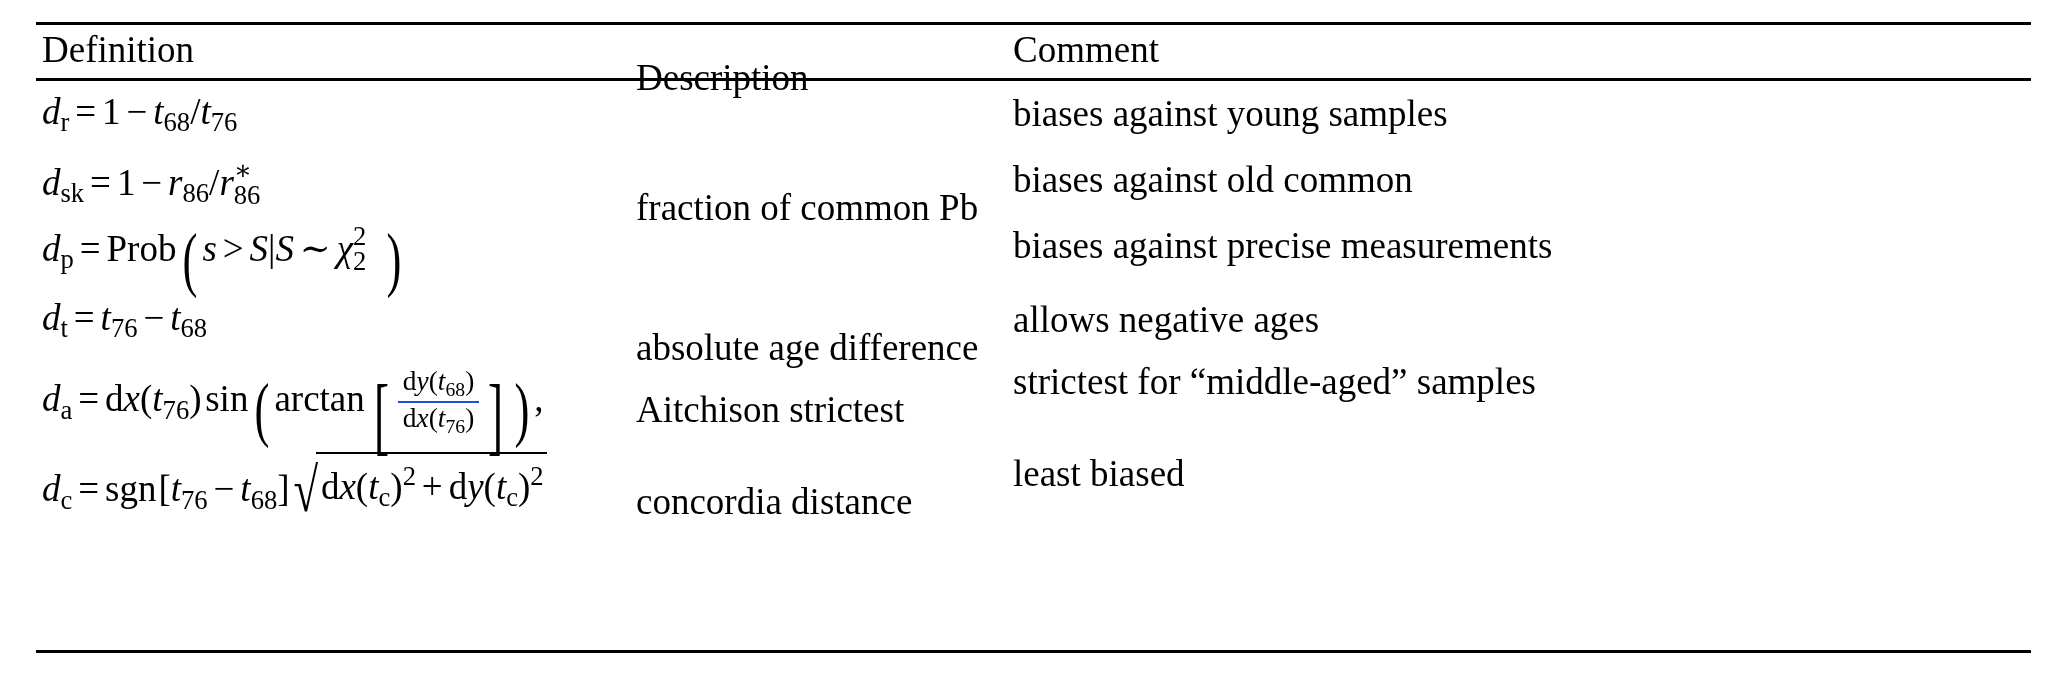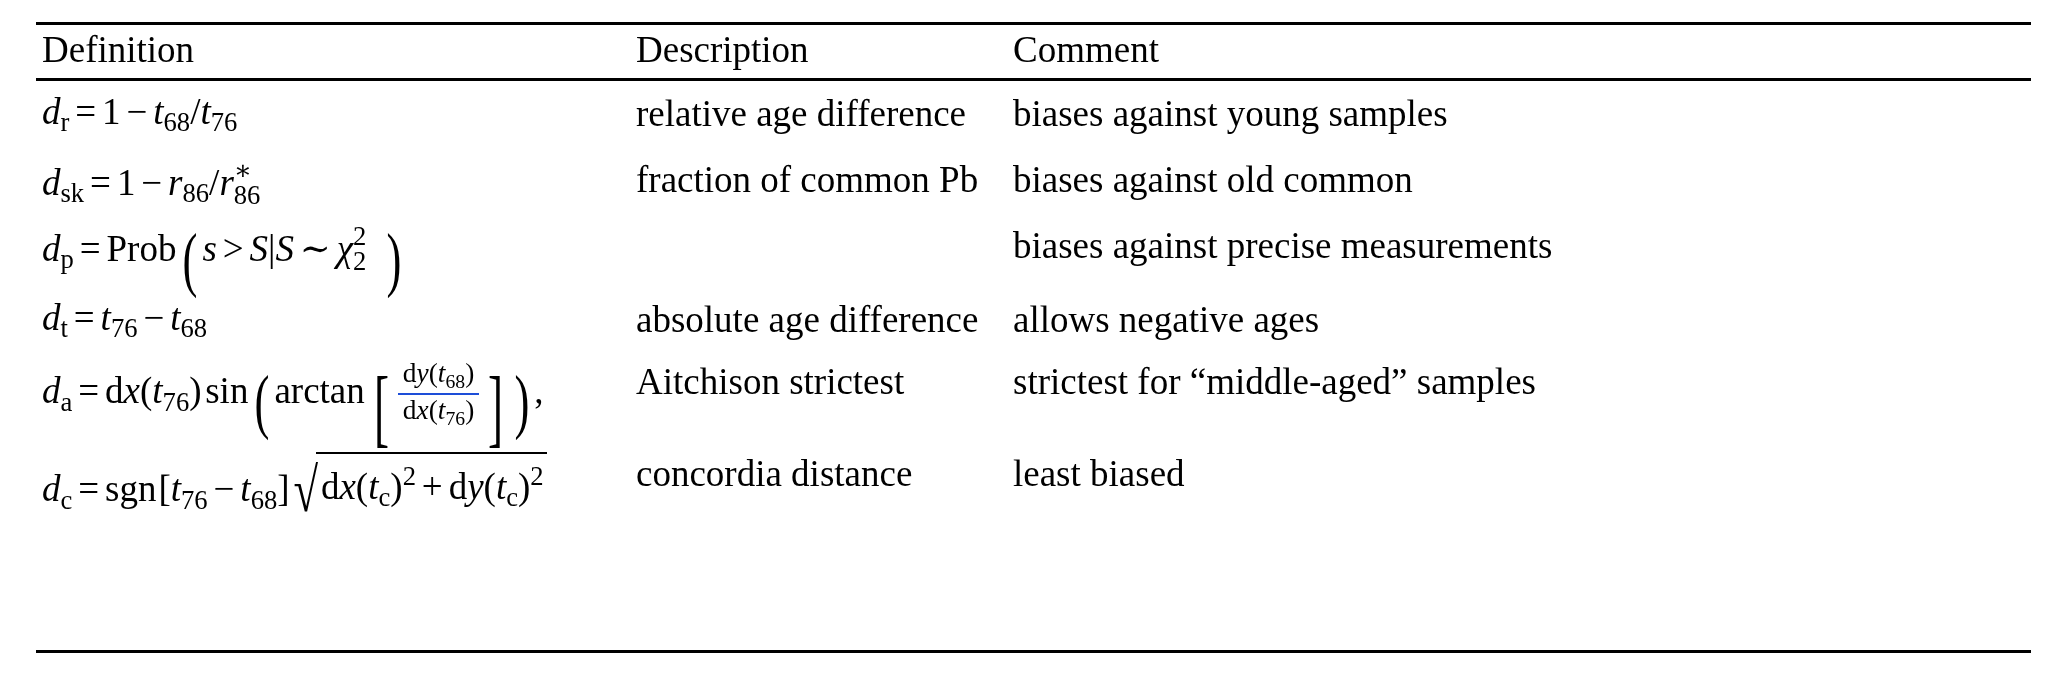--- a/index.html
+++ b/index.html
@@ -29,21 +29,21 @@
     left: 36px;
     width: 1995px;
     background: #000000;
   }
   .rule-top    { top: 22px;  height: 3px; }
   .rule-mid    { top: 78px;  height: 3px; }
   .rule-bottom { top: 650px; height: 3px; }
 
   
   .col-def  { position: absolute; left: 42px;   width: 580px; }
-  .col-desc { position: absolute; left: 636px;  width: 360px; }
+  .col-desc { position: absolute; left: 636px;  width: 360px; margin-top: 28px; }
   .col-com  { position: absolute; left: 1013px; width: 1020px; }
 
   .header-row { position: absolute; top: 28px; left: 0; width: 100%; height: 48px; padding-left: 42px; }
   .header-cell { font-size: 37px; line-height: 44px; white-space: nowrap; }
 
   .row {
     position: absolute;
     left: 0;
     width: 100%;
   }
@@ -118,21 +118,21 @@
     vertical-align: -0.38em;
   }
 
   
   .frac {
     display: inline-block;
     vertical-align: middle;
     text-align: center;
     font-size: 0.74em;
     line-height: 1.08;
-    margin: 0 0.08em;
+    margin: 8px 0.08em;
     position: relative;
     top: -0.02em;
   }
   .frac .num { display: block; padding: 0 0.18em 1px; }
   .frac .den { display: block; padding: 1px 0.18em 0; border-top: 2px solid #1d4ed8; }
 
   
   .sqrt { display: inline-block; white-space: nowrap; vertical-align: baseline; }
   .sqrt .radical {
     display: inline-block;
@@ -160,21 +160,20 @@
   <div class="header-row">
     <div class="col-def header-cell">Definition</div>
     <div class="col-desc header-cell">Description</div>
     <div class="col-com header-cell">Comment</div>
   </div>
 
   <div class="row row-0">
     <div class="col-def cell-math">
       <span class="mi">d</span><span class="msub-r">r</span><span class="op">=</span><span class="mr">1</span><span class="op">−</span><span class="mi">t</span><span class="msub-r">68</span><span class="mr">/</span><span class="mi">t</span><span class="msub-r">76</span>
     </div>
-    <div class="col-desc cell-text">relative age difference</div>
     <div class="col-com cell-text">biases against young samples</div>
   </div>
 
   <div class="row row-1">
     <div class="col-def cell-math">
       <span class="mi">d</span><span class="msub-r">sk</span><span class="op">=</span><span class="mr">1</span><span class="op">−</span><span class="mi">r</span><span class="msub-r">86</span><span class="mr">/</span><span class="mi">r</span><span class="subsup"><span class="sp">∗</span><span class="sb">86</span></span>
     </div>
     <div class="col-desc cell-text">fraction of common Pb</div>
     <div class="col-com cell-text">biases against old common</div>
   </div>

